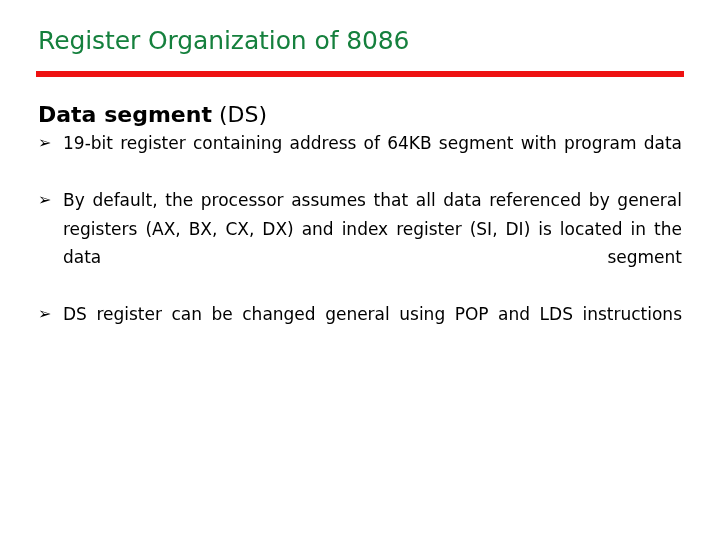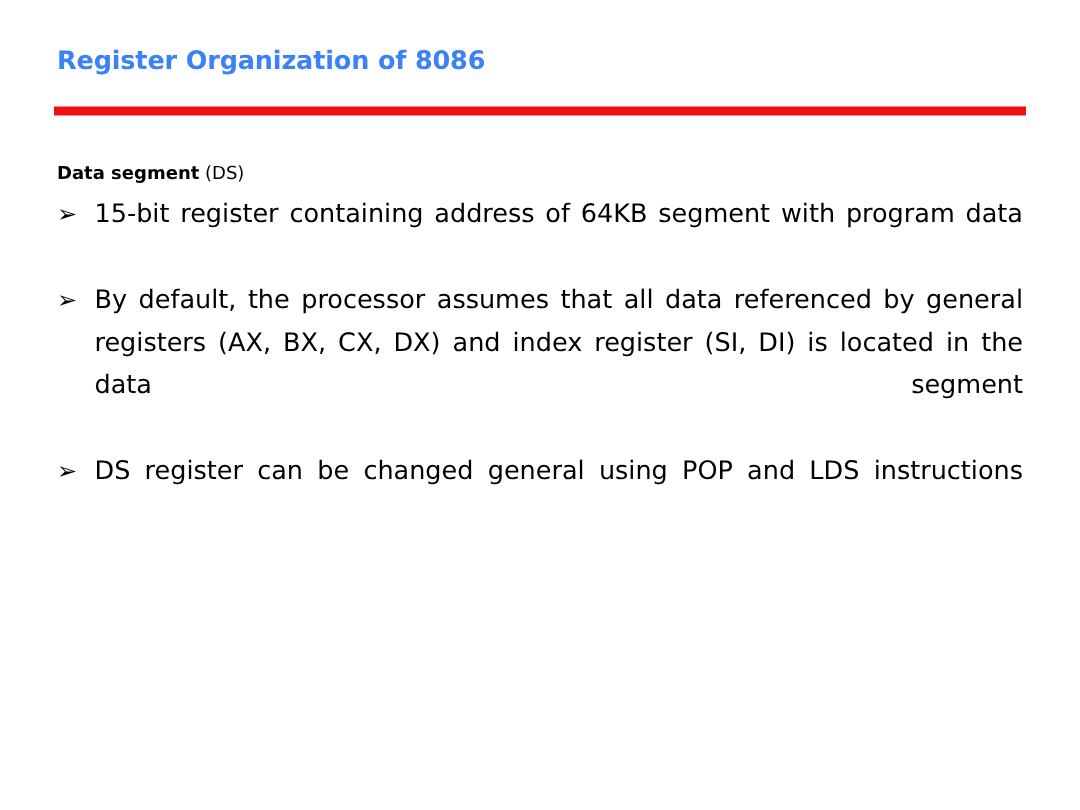--- a/index.html
+++ b/index.html
@@ -22,23 +22,23 @@
 
   
   .title-block {
     position: absolute;
     left: 38px;
     top: 26px;
     width: 646px;
   }
   .slide-title {
     font-family: "DejaVu Sans", "Liberation Sans", sans-serif;
-    font-size: 17px;
-    font-weight: bold;
-    color: #3b82f6;
+    font-size: 25px;
+    font-weight: normal;
+    color: #15803d;
     letter-spacing: -0.1px;
     line-height: 30px;
     white-space: nowrap;
   }
   .title-rule {
     position: absolute;
     left: 36px;
     top: 71px;
     width: 648px;
     height: 6px;
@@ -47,21 +47,21 @@
 
   
   .body-block {
     position: absolute;
     left: 38px;
     top: 101px;
     width: 644px;
     color: #000000;
   }
   .heading {
-    font-size: 12px;
+    font-size: 22px;
     line-height: 28px;
     color: #000000;
     white-space: nowrap;
   }
   .heading .strong {
     font-weight: bold;
   }
   .heading .plain {
     font-weight: normal;
   }
@@ -114,21 +114,21 @@
   <div class="body-block">
 
     <div class="heading">
       <span class="strong">Data segment</span><span class="plain"> (DS)</span>
     </div>
 
     <ul class="bullets">
 
       <li>
         <span class="bullet-marker">➢</span>
-        <span class="bullet-text justified">15-bit register containing address of 64KB segment with program data</span>
+        <span class="bullet-text justified">19-bit register containing address of 64KB segment with program data</span>
       </li>
 
       <li>
         <span class="bullet-marker">➢</span>
         <span class="bullet-text justified">By default, the processor assumes that all data referenced by general registers (AX, BX, CX, DX) and index register (SI, DI) is located in the data segment</span>
       </li>
 
       <li>
         <span class="bullet-marker">➢</span>
         <span class="bullet-text justified">DS register can be changed general using POP and LDS instructions</span>

